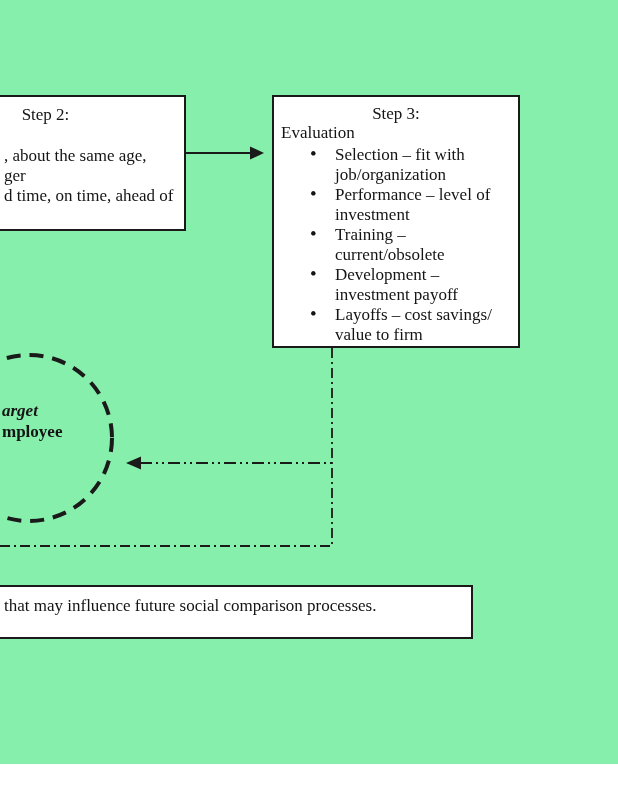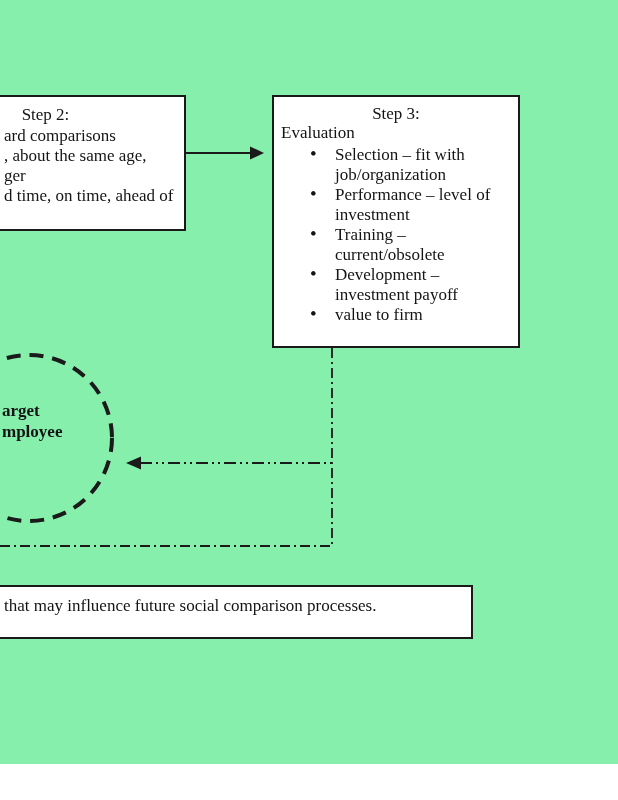--- a/index.html
+++ b/index.html
@@ -61,40 +61,39 @@
 
   .svg-overlay {
     position: absolute; left: 0; top: 0;
     pointer-events: none;
   }
 
   .circle-label {
     position: absolute; left: 2px;
     font-weight: bold; white-space: nowrap;
   }
-  #circle-l1 { top: 401px; }
+  #circle-l1 { top: 401px; font-style: italic; }
   #circle-l2 { top: 422px; }
 
   #feedback-box { left: -95px; top: 585px; width: 568px; height: 54px; border-width: 2px; }
   #feedback-box .frag {
     position: absolute; left: 97px; top: 9px; white-space: nowrap;
   }
 
   #figure-caption {
     position: absolute; left: 2px; top: 645px; white-space: nowrap;
   }
 </style>
 </head>
 <body>
 
 <div class="page">
 
   <div class="box" id="step2-box">
     <div class="box-title">Step 2:</div>
-    <div class="frag" id="s2f0">ard comparisons</div>
     <div class="frag" id="s2f1">, about the same age,</div>
     <div class="frag" id="s2f2">ger</div>
     <div class="frag" id="s2f3">d time, on time, ahead of</div>
   </div>
 
   <div class="box" id="step3-box">
     <div class="box-title">Step 3:</div>
     <div class="box-heading">Evaluation</div>
     <ul class="bullet-list">
       <li>
@@ -112,20 +111,21 @@
         <span class="bl">Training –</span>
         <span class="bl">current/obsolete</span>
       </li>
       <li>
         <span class="bullet">•</span>
         <span class="bl">Development –</span>
         <span class="bl">investment payoff</span>
       </li>
       <li>
         <span class="bullet">•</span>
+        <span class="bl">Layoffs – cost savings/</span>
         <span class="bl">value to firm</span>
       </li>
     </ul>
   </div>
 
   <svg class="svg-overlay" width="618" height="800" viewBox="0 0 618 800">
 
     <g>
       <line x1="186" y1="153" x2="251" y2="153" stroke="#1a1a1a" stroke-width="2"></line>
       <polygon points="264,153 250,146.5 250,159.5" fill="#1a1a1a"></polygon>

